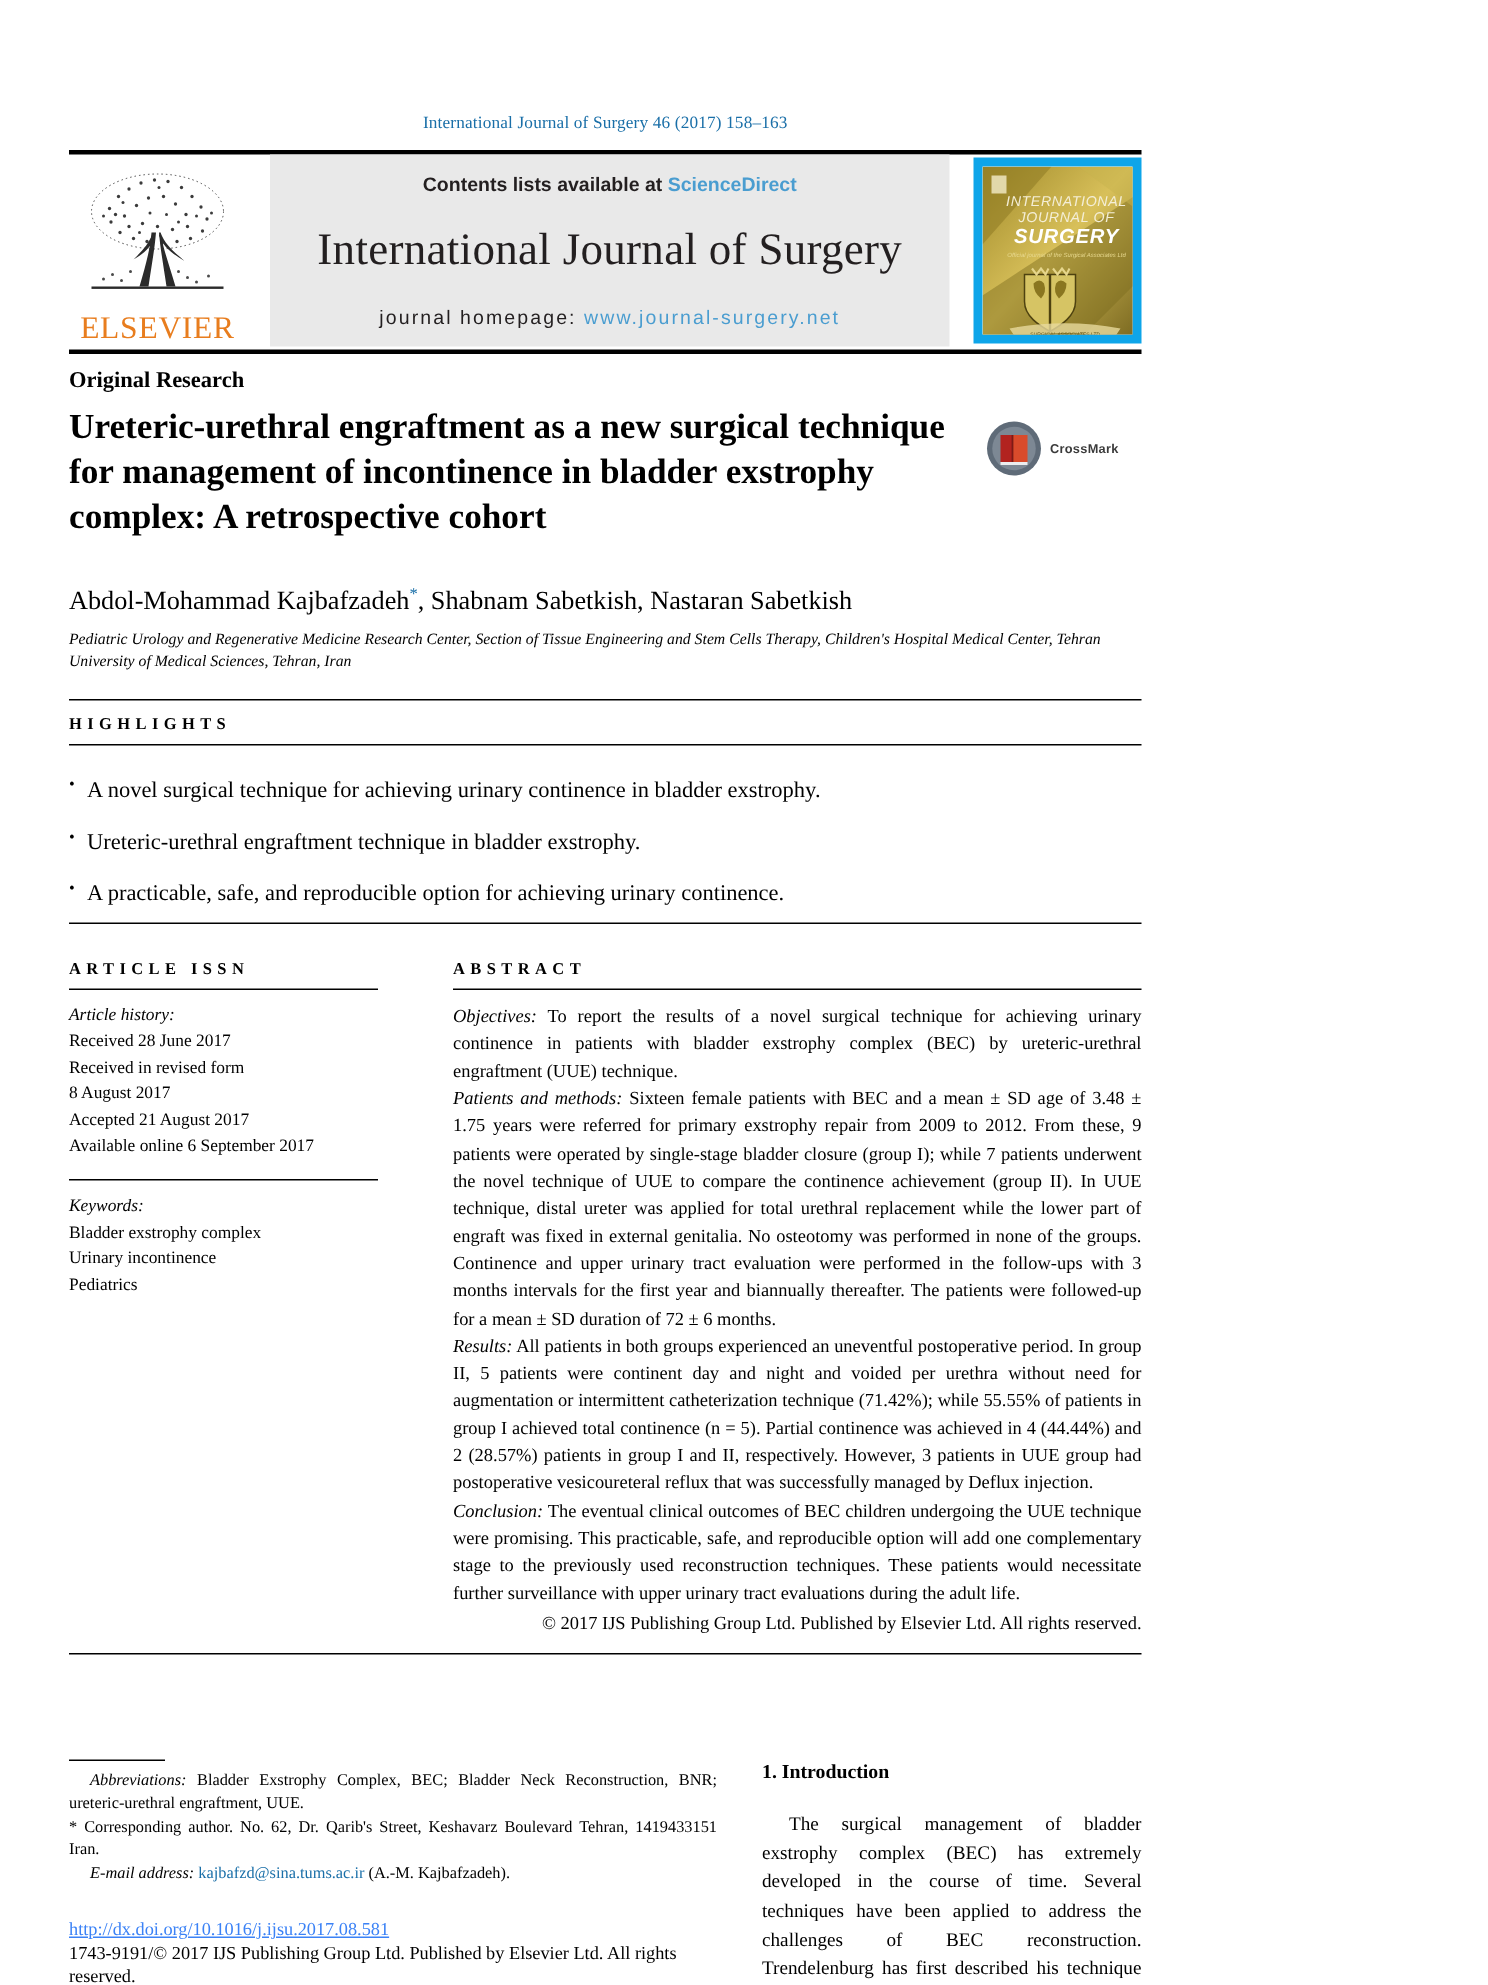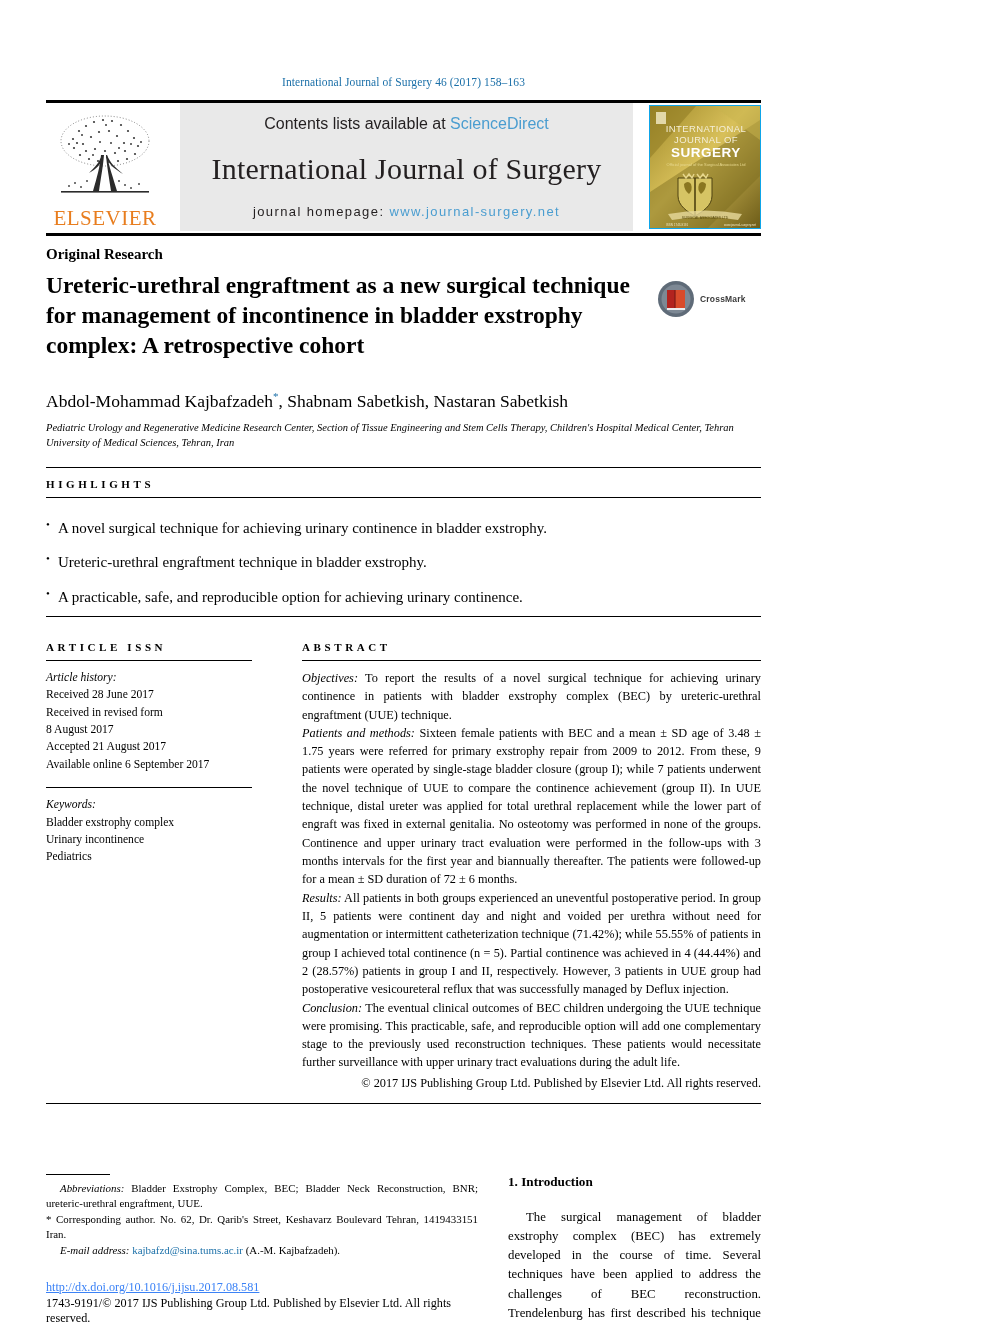--- a/index.html
+++ b/index.html
@@ -70,22 +70,23 @@
     flex-direction: column;
     justify-content: space-between;
     align-items: center;
     padding: 12px 0 12px 0;
     box-sizing: border-box;
     margin-left: 16px;
     margin-right: 16px;
   }
   .contents-line {
     font-family: "Liberation Sans", sans-serif;
-    font-size: 16px;
+    font-size: 13px;
     color: #231f20;
+    font-weight: bold;
   }
   .contents-line .sd {
     color: #4a9dd0;
   }
   .journal-title {
     font-family: "Liberation Serif", serif;
     font-size: 30px;
     color: #231f20;
     letter-spacing: 0.2px;
   }
@@ -94,23 +95,24 @@
     font-size: 13px;
     color: #231f20;
     letter-spacing: 1.4px;
   }
   .homepage-line .url { color: #4a9dd0; }
   .cover-thumb {
     width: 112px;
     flex: 0 0 112px;
     align-self: center;
     height: 124px;
-    border: 1px solid #0ea5e9;
+    border: 6px solid #0ea5e9;
     box-sizing: border-box;
     overflow: hidden;
+    font-style: italic;
   }
 
   
   .title-rule {
     border-top: 3.5px solid #000;
     margin-top: 2px;
   }
   .section-kicker {
     font-family: "Liberation Serif", serif;
     font-weight: bold;

